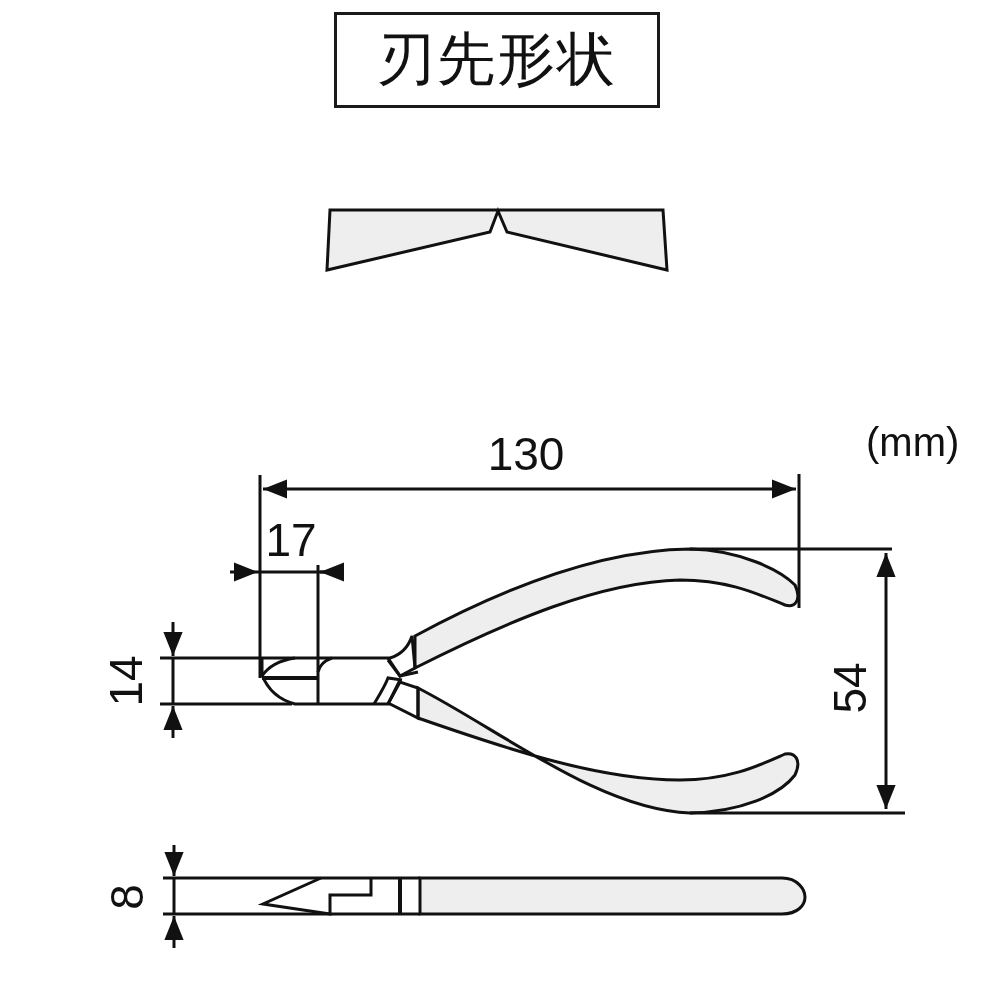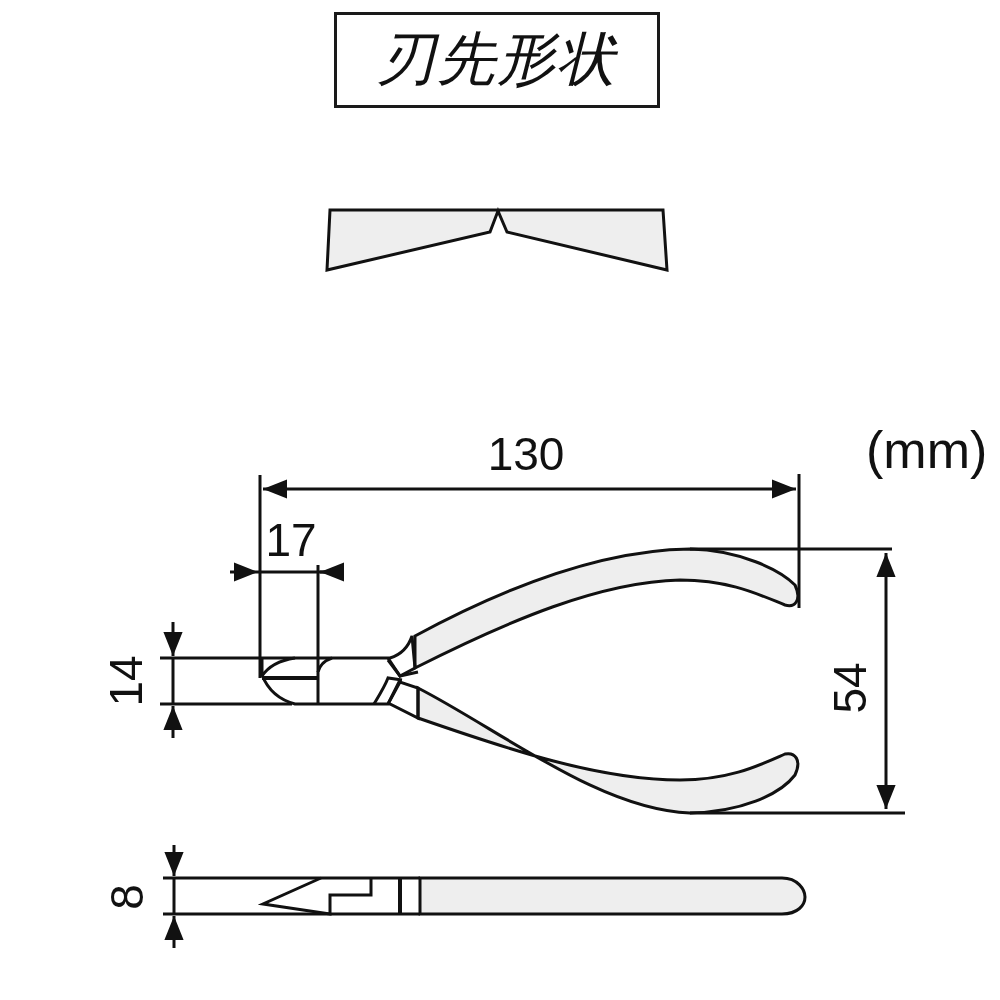--- a/index.html
+++ b/index.html
@@ -4,25 +4,24 @@
   <style>
     html, body { margin: 0; padding: 0; background: #ffffff; }
     body { width: 1000px; height: 1000px; position: relative; overflow: hidden;
            font-family: "Liberation Sans", "DejaVu Sans", sans-serif; color: #111; }
     .title-box {
       position: absolute; left: 334px; top: 12px; width: 326px; height: 96px;
       border: 3px solid #1a1a1a; box-sizing: border-box;
       display: flex; align-items: center; justify-content: center;
       font-family: "DejaVu Sans", sans-serif; font-size: 58px; letter-spacing: 2px;
       color: #111;
-      font-style: italic;
     }
     .unit-label {
       position: absolute; left: 866px; top: 420px;
-      font-family: "Liberation Sans", sans-serif; font-size: 52px; color: #111;
+      font-family: "Liberation Sans", sans-serif; font-size: 40px; color: #111;
     }
     svg.diagram { position: absolute; left: 0; top: 0; }
     .dim-text { font-family: "Liberation Sans", sans-serif; font-size: 46px; fill: #111; }
   </style>
 </head>
 <body>
 
 <div class="title-box">
   <span>刃先形状</span>
 </div>

